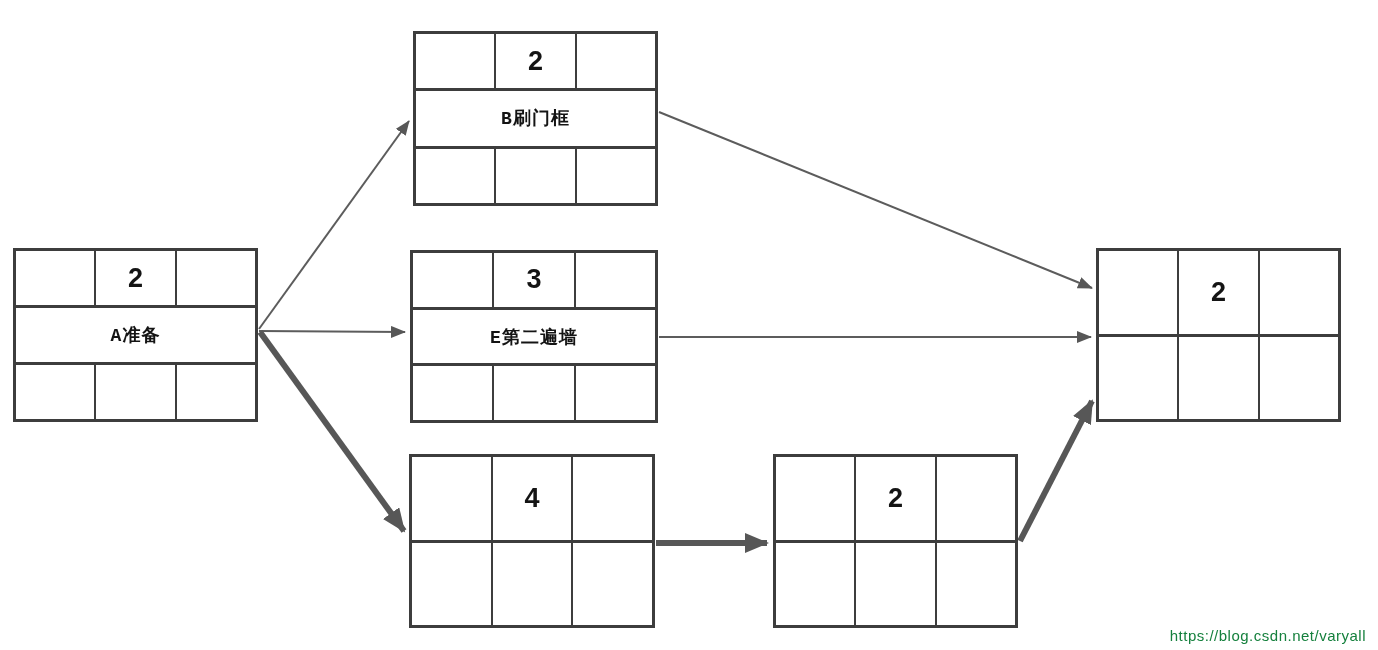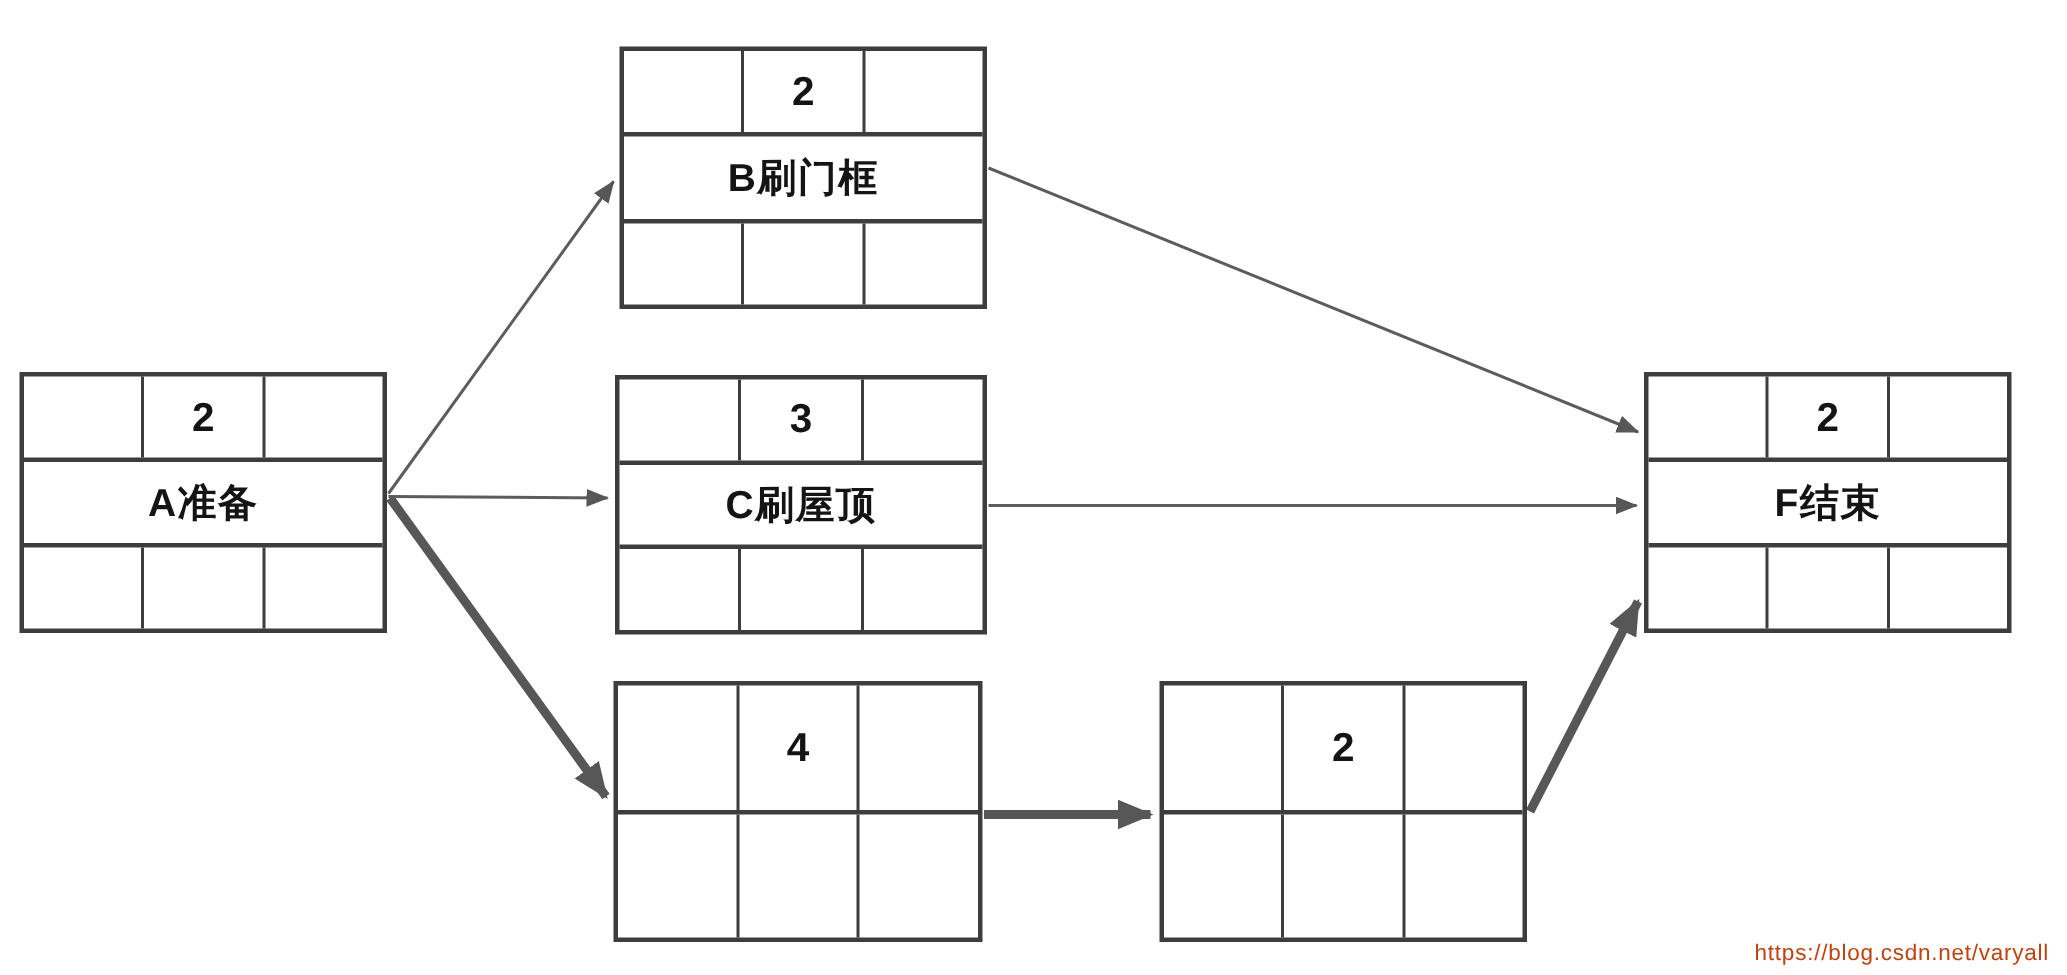--- a/index.html
+++ b/index.html
@@ -49,23 +49,24 @@
   }
   .node .nrow.split .ncell + .ncell {
     border-left: 2px solid #3d3d3d;
   }
   .node .duration {
     font-weight: bold;
     font-size: 27px;
   }
   .node .activity-label {
     font-weight: bold;
-    font-size: 26px;
+    font-size: 18px;
     letter-spacing: 1px;
     white-space: nowrap;
+    font-family: Liberation Mono, monospace;
   }
   .watermark {
     position: absolute;
     right: 12px;
     bottom: 6px;
     font-size: 15px;
     letter-spacing: 0.5px;
     user-select: none;
   }
 </style>
@@ -124,21 +125,21 @@
           <div class="ncell"></div>
         </div>
       </div>
       <div class="node" style="left: 410px; top: 250px; width: 248px; height: 173px; border-color: rgb(61, 61, 61); color: rgb(20, 20, 20);">
         <div class="nrow split">
           <div class="ncell"></div>
           <div class="ncell duration">3</div>
           <div class="ncell"></div>
         </div>
         <div class="nrow">
-          <div class="ncell activity-label">C刷屋顶</div>
+          <div class="ncell activity-label">E第二遍墙</div>
         </div>
         <div class="nrow split">
           <div class="ncell"></div>
           <div class="ncell"></div>
           <div class="ncell"></div>
         </div>
       </div>
       <div class="node" style="left: 409px; top: 454px; width: 246px; height: 174px; border-color: rgb(61, 61, 61); color: rgb(20, 20, 20);">
         <div class="nrow split">
           <div class="ncell"></div>
@@ -162,25 +163,22 @@
           <div class="ncell"></div>
           <div class="ncell"></div>
         </div>
       </div>
       <div class="node" style="left: 1096px; top: 248px; width: 245px; height: 174px; border-color: rgb(61, 61, 61); color: rgb(20, 20, 20);">
         <div class="nrow split">
           <div class="ncell"></div>
           <div class="ncell duration">2</div>
           <div class="ncell"></div>
         </div>
-        <div class="nrow">
-          <div class="ncell activity-label">F结束</div>
-        </div>
         <div class="nrow split">
           <div class="ncell"></div>
           <div class="ncell"></div>
           <div class="ncell"></div>
         </div>
       </div>
     </div>
 
-  <div class="watermark" style="color: #c2410c;">https://blog.csdn.net/varyall</div>
+  <div class="watermark" style="color: #15803d;">https://blog.csdn.net/varyall</div>
 </div>
 
 </body></html>

